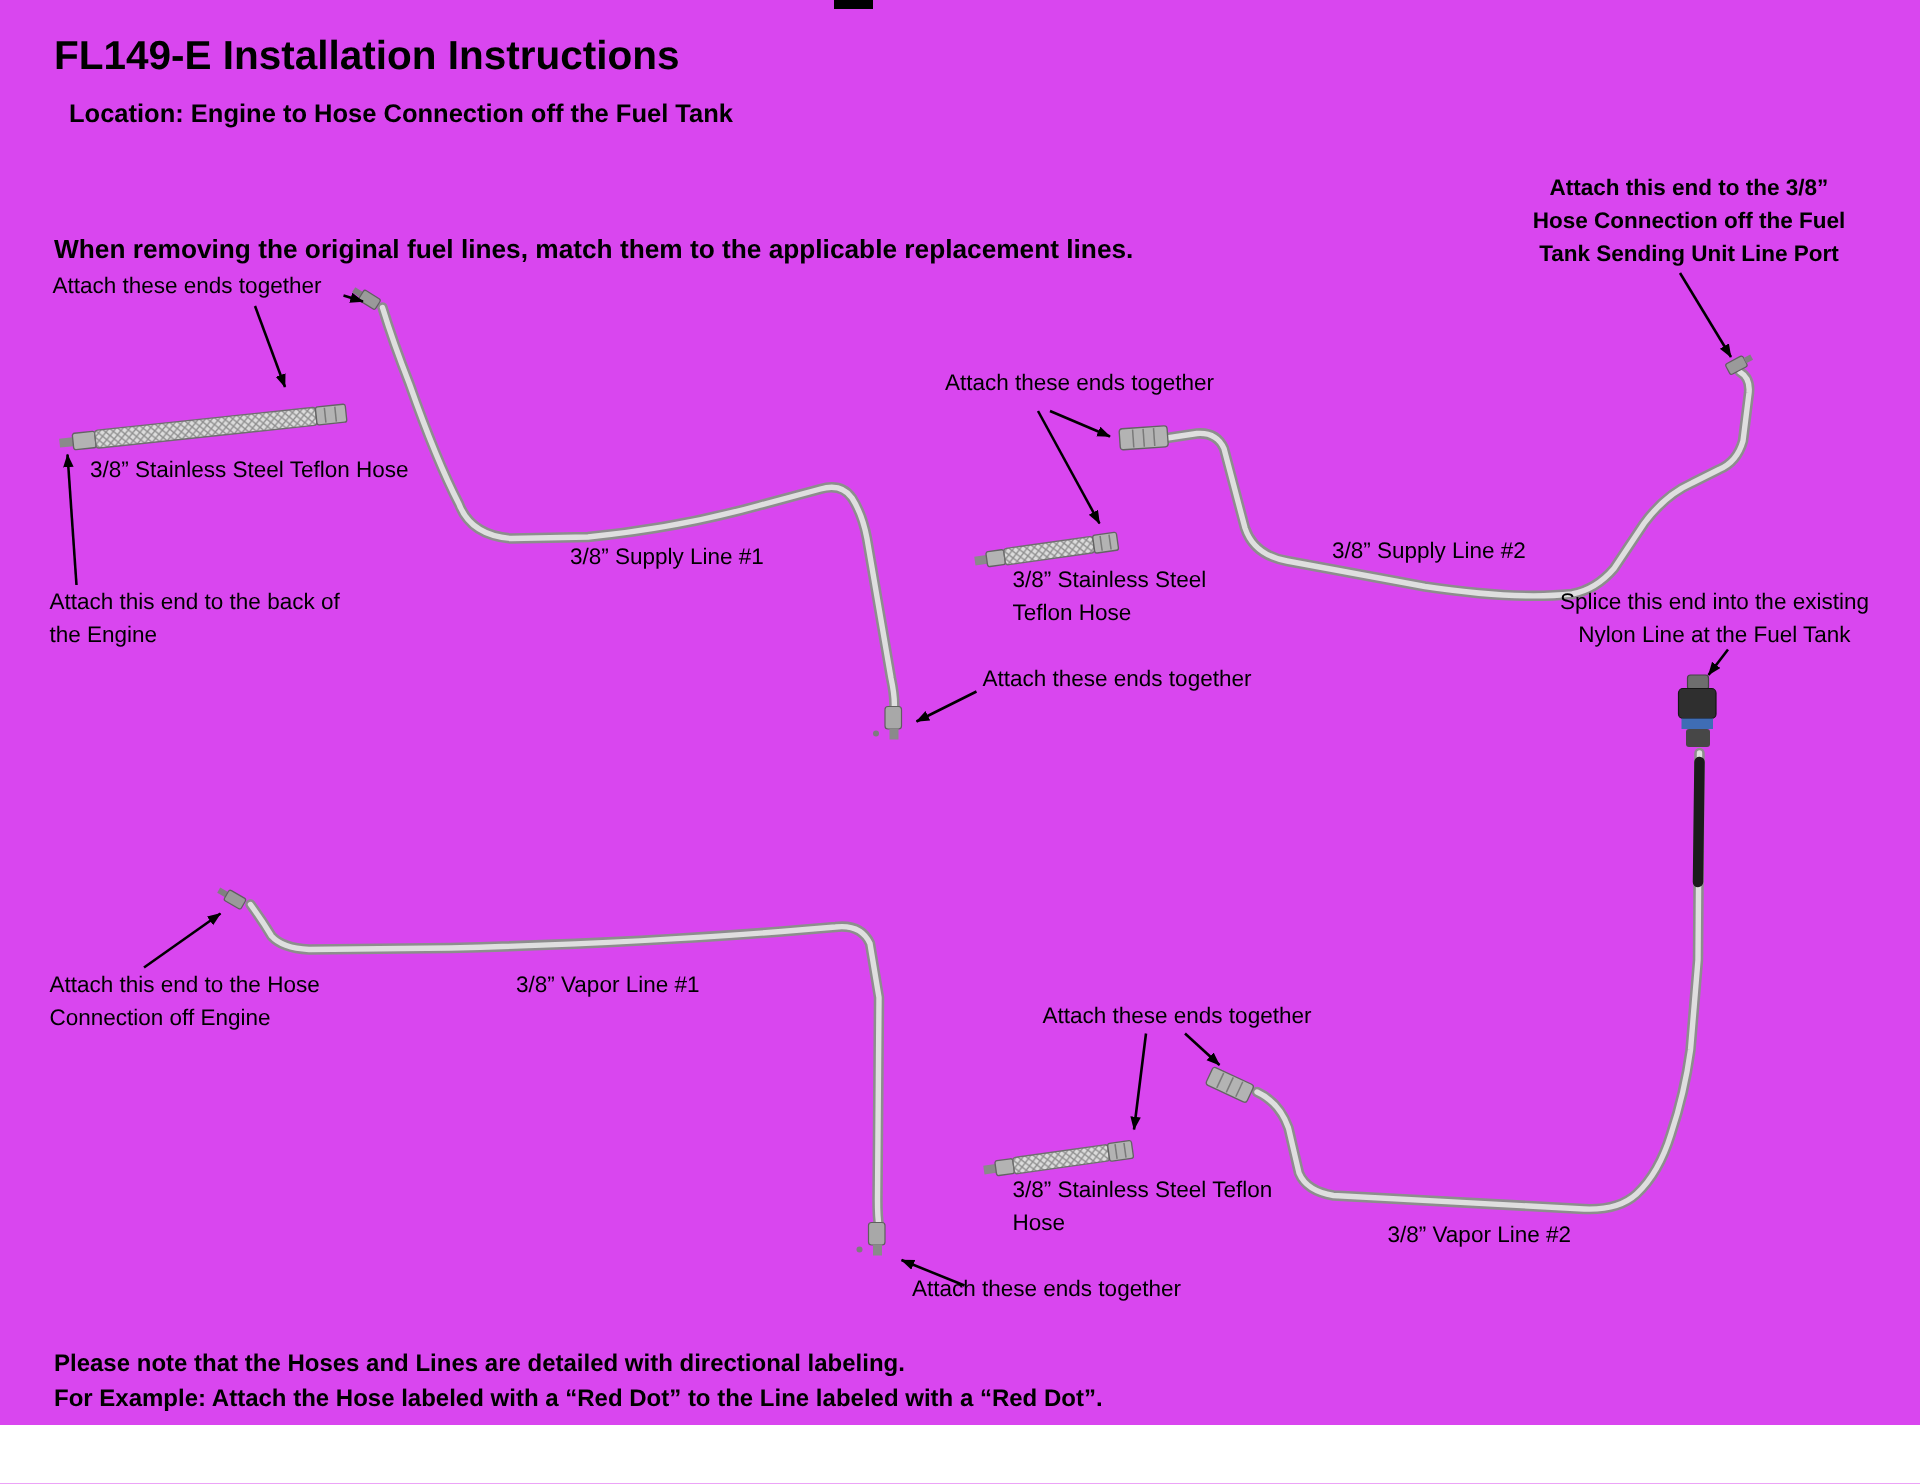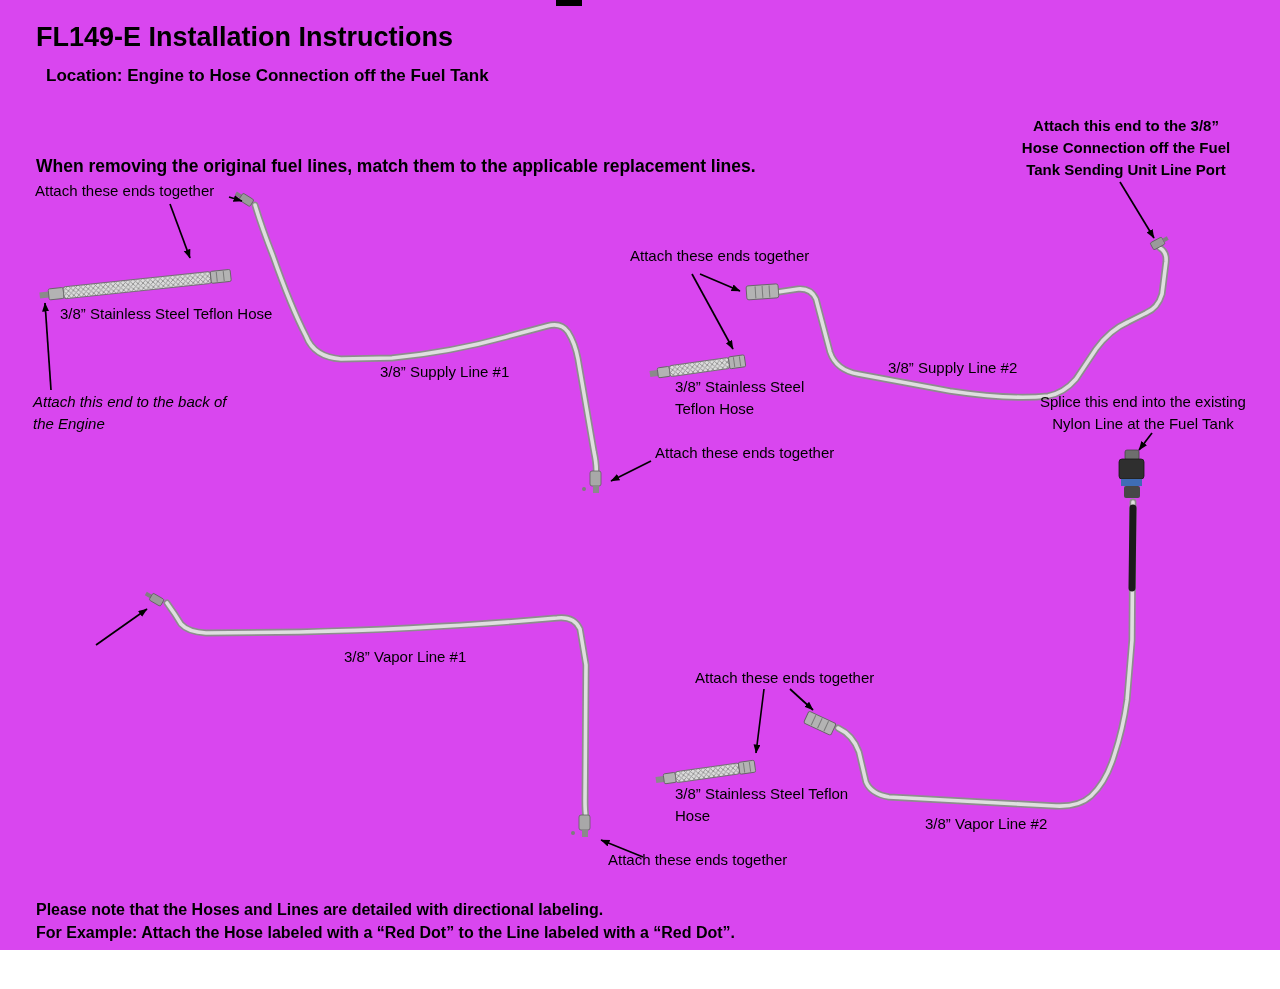--- a/index.html
+++ b/index.html
@@ -9,21 +9,21 @@
   }
   .lbl{position:absolute;font-size:15px;line-height:22px;white-space:pre-line;}
   .h-title{left:36px;top:20px;font-size:27px;font-weight:700;line-height:34px;}
   .h-location{left:36px;top:65px;font-size:17px;font-weight:700;margin-left:10px;}
   .h-instruction{left:36px;top:119px;font-size:17.5px;font-weight:700;margin-top:36px;}
   .f-note1{left:36px;top:899px;font-size:16px;font-weight:700;}
   .f-note2{left:36px;top:922px;font-size:16px;font-weight:700;}
 
   .l-attach-top-left{left:35px;top:180px;}
   .l-teflon-top{left:60px;top:303px;}
-  .l-attach-back-engine{left:33px;top:391px;font-style:italic;}
+  .l-attach-back-engine{left:33px;top:391px;}
   .l-supply-1{left:332px;top:361px;margin-left:48px;}
   .l-attach-mid-top{left:630px;top:245px;}
   .l-teflon-mid{left:675px;top:376px;}
   .l-attach-mid-lower{left:655px;top:442px;}
   .l-supply-2{left:888px;top:357px;}
   .l-sending-unit{left:1014px;top:115px;width:224px;text-align:center;font-weight:bold;}
   .l-splice{left:1040px;top:391px;text-align:center;}
   .l-hose-engine{left:33px;top:646px;}
   .l-vapor-1{left:344px;top:646px;}
   .l-attach-bottom-mid{left:695px;top:667px;}
@@ -176,20 +176,22 @@
   <div class="lbl l-attach-mid-top">Attach these ends together</div>
   <div class="lbl l-teflon-mid">3/8” Stainless Steel
 Teflon Hose</div>
   <div class="lbl l-attach-mid-lower">Attach these ends together</div>
   <div class="lbl l-supply-2">3/8” Supply Line #2</div>
   <div class="lbl l-sending-unit">Attach this end to the 3/8”
 Hose Connection off the Fuel
 Tank Sending Unit Line Port</div>
   <div class="lbl l-splice">Splice this end into the existing
 Nylon Line at the Fuel Tank</div>
+  <div class="lbl l-hose-engine">Attach this end to the Hose
+Connection off Engine</div>
   <div class="lbl l-vapor-1">3/8” Vapor Line #1</div>
   <div class="lbl l-attach-bottom-mid">Attach these ends together</div>
   <div class="lbl l-teflon-bottom">3/8” Stainless Steel Teflon
 Hose</div>
   <div class="lbl l-attach-bottom">Attach these ends together</div>
   <div class="lbl l-vapor-2">3/8” Vapor Line #2</div>
 
   <div class="lbl f-note2">For Example: Attach the Hose labeled with a “Red Dot” to the Line labeled with a “Red Dot”.</div>
   <div class="lbl f-note1">Please note that the Hoses and Lines are detailed with directional labeling.</div>
 

